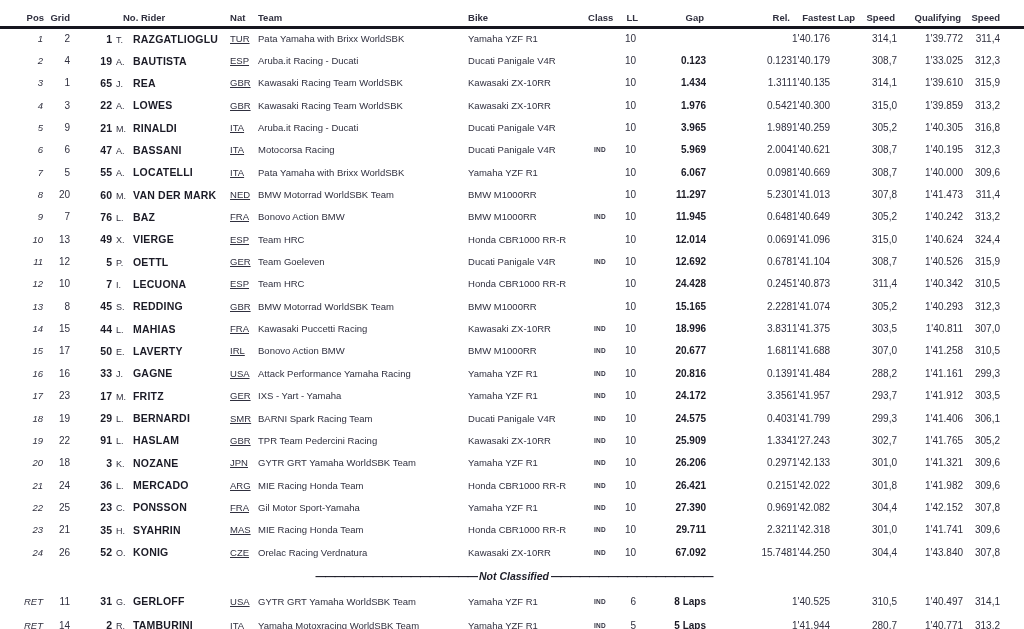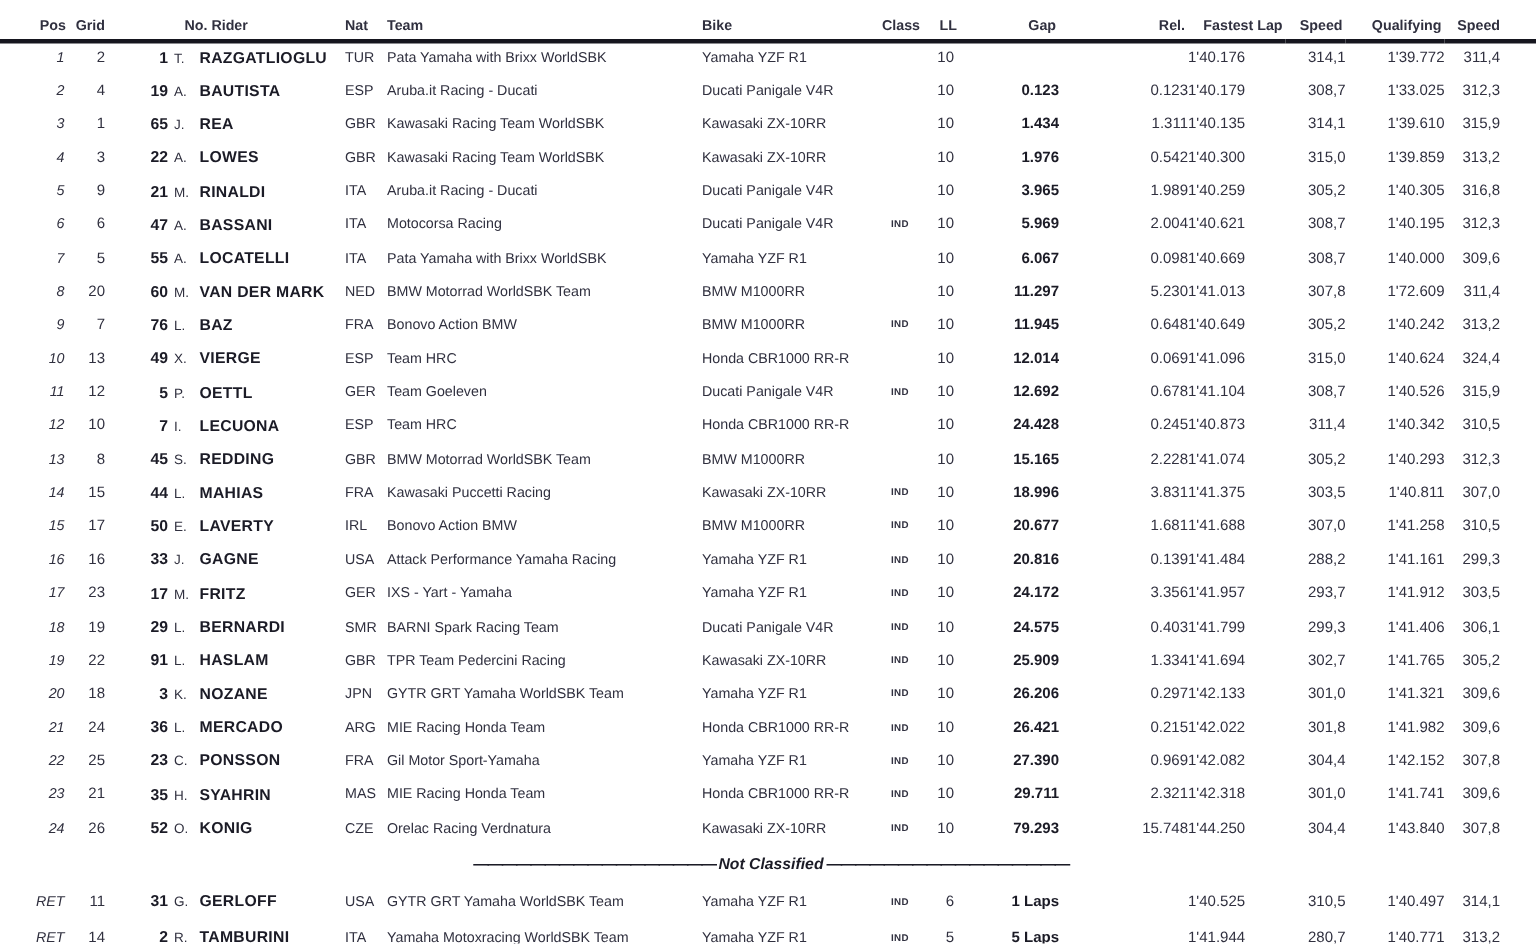--- a/index.html
+++ b/index.html
@@ -56,21 +56,21 @@
   }
   tbody.classified td { height: 22.35px; }
   tbody.notclassified td { height: 24px; }
 
   td.pos  { text-align: right; padding-right: 3px; font-style: italic; font-size: 9.5px; color: #30303f; }
   td.grid { text-align: right; padding-right: 2px; }
   td.no   { text-align: right; font-weight: 700; font-size: 10.5px; color: #1b1b26; }
   td.rider{ padding-left: 4px; }
   td.rider .initial { display: inline-block; width: 17px; font-size: 9px; }
   td.rider .surname { font-weight: 700; font-size: 10.5px; color: #1b1b26; letter-spacing: 0.2px; }
-  td.nat  { padding-left: 6px; font-size: 9.5px; }
+  td.nat  { padding-left: 6px; font-size: 9.5px; text-decoration: underline; }
   td.team { padding-left: 6px; font-size: 9.5px; margin-top: 12px; }
   td.bike { padding-left: 6px; font-size: 9.5px; }
   td.cls  { text-align: center; font-size: 6.5px; font-weight: 600; letter-spacing: 0.3px; }
   td.ll   { text-align: right; padding-right: 4px; }
   td.gap  { text-align: right; font-weight: 700; color: #1b1b26; }
   td.rel  { text-align: right; }
   td.flap { }
   td.spd1 { text-align: right; }
   td.qual { text-align: right; }
   td.spd2 { text-align: right; padding-right: 24px; }
@@ -278,21 +278,21 @@
     </td>
     <td class="nat">NED</td>
     <td class="team">BMW Motorrad WorldSBK Team</td>
     <td class="bike">BMW M1000RR</td>
     <td class="cls"></td>
     <td class="ll">10</td>
     <td class="gap">11.297</td>
     <td class="rel">5.230</td>
     <td class="flap">1'41.013</td>
     <td class="spd1">307,8</td>
-    <td class="qual">1'72.609</td>
+    <td class="qual">1'41.473</td>
     <td class="spd2">311,4</td>
   </tr>
 
   <tr>
     <td class="pos">9</td>
     <td class="grid">7</td>
     <td class="no">76</td>
     <td class="rider">
       <span class="initial">L.</span><span class="surname">BAZ</span>
     </td>
@@ -496,21 +496,21 @@
     <td class="rider">
       <span class="initial">L.</span><span class="surname">HASLAM</span>
     </td>
     <td class="nat">GBR</td>
     <td class="team">TPR Team Pedercini Racing</td>
     <td class="bike">Kawasaki ZX-10RR</td>
     <td class="cls">IND</td>
     <td class="ll">10</td>
     <td class="gap">25.909</td>
     <td class="rel">1.334</td>
-    <td class="flap">1'41.694</td>
+    <td class="flap">1'27.243</td>
     <td class="spd1">302,7</td>
     <td class="qual">1'41.765</td>
     <td class="spd2">305,2</td>
   </tr>
 
   <tr>
     <td class="pos">20</td>
     <td class="grid">18</td>
     <td class="no">3</td>
     <td class="rider">
@@ -594,21 +594,21 @@
     <td class="grid">26</td>
     <td class="no">52</td>
     <td class="rider">
       <span class="initial">O.</span><span class="surname">KONIG</span>
     </td>
     <td class="nat">CZE</td>
     <td class="team">Orelac Racing Verdnatura</td>
     <td class="bike">Kawasaki ZX-10RR</td>
     <td class="cls">IND</td>
     <td class="ll">10</td>
-    <td class="gap">79.293</td>
+    <td class="gap">67.092</td>
     <td class="rel">15.748</td>
     <td class="flap">1'44.250</td>
     <td class="spd1">304,4</td>
     <td class="qual">1'43.840</td>
     <td class="spd2">307,8</td>
   </tr>
 </tbody>
   <tbody>
     <tr class="separator-row">
       <td colspan="15">
@@ -626,21 +626,21 @@
     <td class="grid">11</td>
     <td class="no">31</td>
     <td class="rider">
       <span class="initial">G.</span><span class="surname">GERLOFF</span>
     </td>
     <td class="nat">USA</td>
     <td class="team">GYTR GRT Yamaha WorldSBK Team</td>
     <td class="bike">Yamaha YZF R1</td>
     <td class="cls">IND</td>
     <td class="ll">6</td>
-    <td class="gap">1 Laps</td>
+    <td class="gap">8 Laps</td>
     <td class="rel"></td>
     <td class="flap">1'40.525</td>
     <td class="spd1">310,5</td>
     <td class="qual">1'40.497</td>
     <td class="spd2">314,1</td>
   </tr>
 
   <tr>
     <td class="pos">RET</td>
     <td class="grid">14</td>

